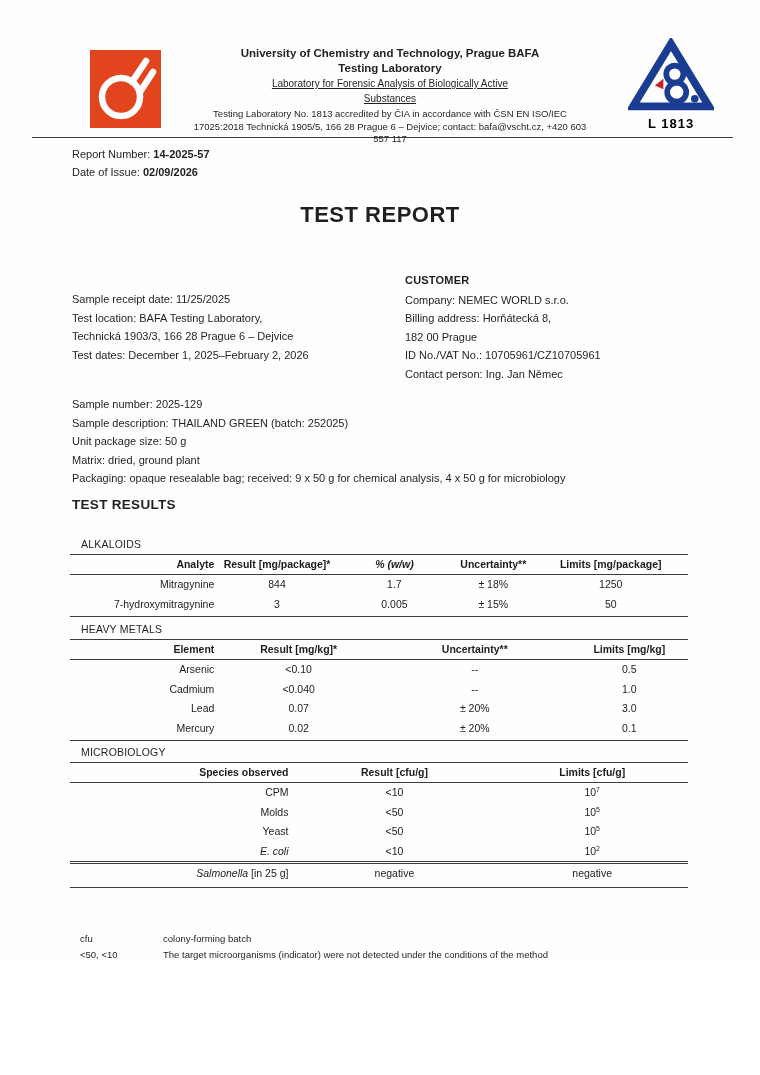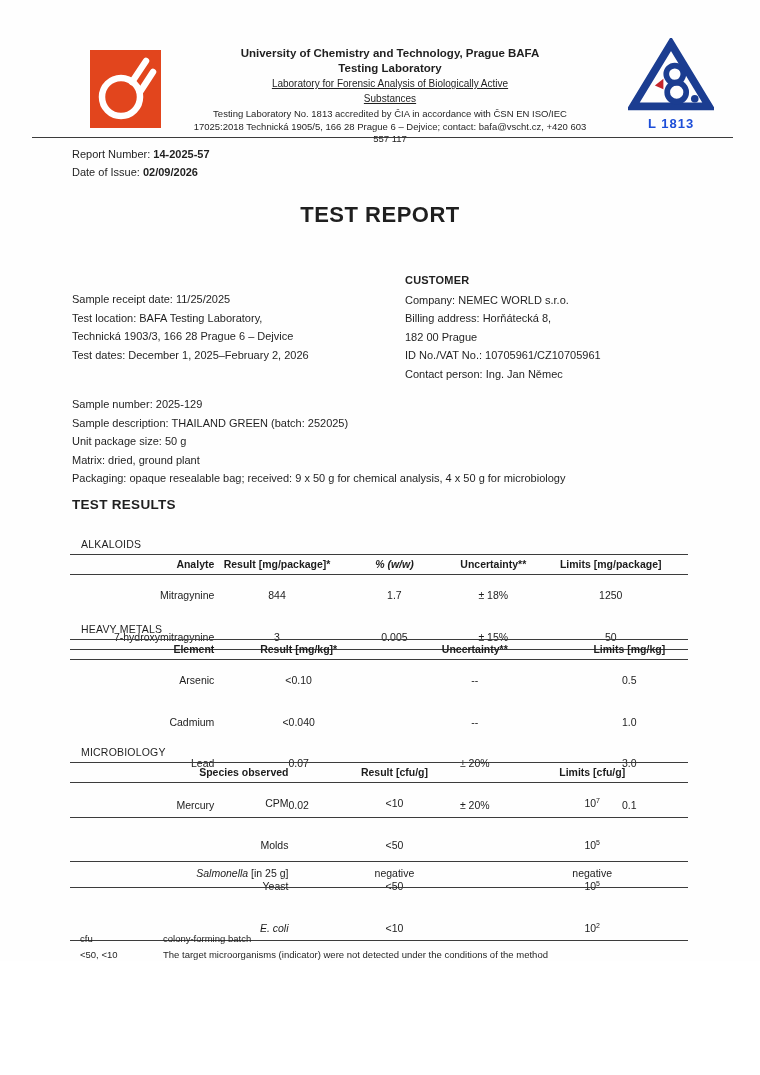--- a/index.html
+++ b/index.html
@@ -9,21 +9,21 @@
     color:#1f1f1f;
     width:760px; height:1075px;
     position:relative;
     -webkit-font-smoothing:antialiased;
   }
   .page { position:relative; width:760px; height:961px; background:#fefefe; overflow:hidden; }
 
   
   .uct-logo { position:absolute; left:90px; top:50px; width:71px; height:78px; }
   .cia-logo { position:absolute; left:625px; top:38px; width:92px; text-align:center; }
-  .cia-label { font-size:13px; font-weight:bold; color:#1d4ed8; margin-top:-2px; letter-spacing:1px; }
+  .cia-label { font-size:13px; font-weight:bold; color:#000000; margin-top:-2px; letter-spacing:1px; }
   .header-center { position:absolute; left:170px; top:46px; width:440px; text-align:center; }
   .org1,.org2 { font-size:11.5px; font-weight:bold; line-height:15px; }
   .org3,.org4 { font-size:10px; line-height:15px;text-decoration:underline; }
   .accred { font-size:9.5px; line-height:12.5px; margin-top:2px; }
   .accred2 { font-size:9.5px; line-height:12.5px; }
   .accred3 { font-size:9.5px; line-height:12.5px; }
   .header-rule { position:absolute; left:32px; top:137px; width:701px; border-top:1.6px solid #3c3c3c; }
 
   .report-meta { position:absolute; left:72px; top:146px; font-size:11px; line-height:17.5px; }
   .report-meta b { font-weight:bold; }
@@ -49,21 +49,21 @@
 
   table.rtable { position:absolute; left:70px; width:618px; border-collapse:collapse;
                  font-size:10.5px; color:#1c1c1c; }
   .tbl-alk { top:554px; }
   .tbl-hm  { top:639px; }
   .tbl-mic { top:762px; }
   .tbl-sal { top:861px; }
   .rtable th { font-weight:bold; text-align:center; padding:3px 4px 4px;
                border-top:1.8px solid #3c3c3c; border-bottom:1.5px solid #3c3c3c; }
   .rtable th.l, .rtable td.l { text-align:right; padding-left:8px; }
-  .rtable td { text-align:center; padding:13px 4px; line-height:15.5px; }
+  .rtable td { text-align:center; padding:2px 4px; line-height:15.5px; }
   .rtable tr.last td { padding-bottom:4px; }
   .rtable { border-bottom:1.8px solid #3c3c3c; }
   .tbl-sal td { border-top:1.5px solid #3c3c3c; border-bottom:1.8px solid #3c3c3c;
                 padding:4px 4px 5px; }
   .it { font-style:italic; }
   sup { font-size:7px; vertical-align:super; line-height:0; }
 
   
   .footnotes { position:absolute; left:80px; top:931px; font-size:9.5px; line-height:16px; }
   .fn-row { display:flex; }

